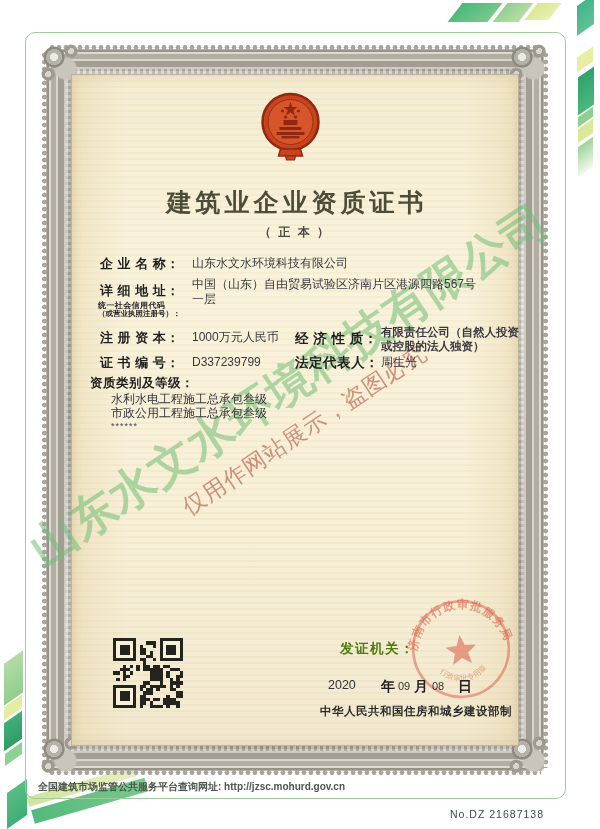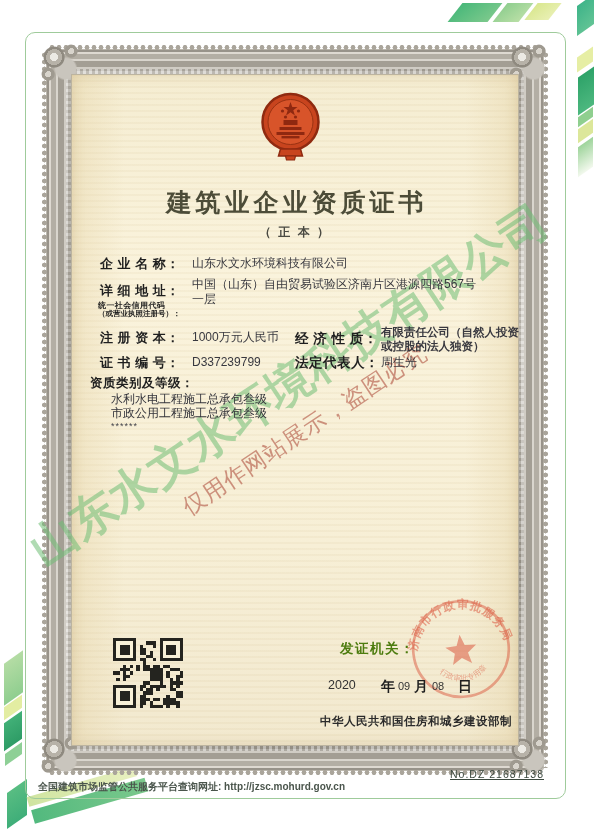--- a/index.html
+++ b/index.html
@@ -63,23 +63,23 @@
   .qual-lines span{display:block;}
   .qual-lines .stars{font-size:9px;letter-spacing:1px;color:#44444a;}
   .qr{position:absolute;left:113px;top:638px;width:70px;height:70px;}
   .authority{position:absolute;left:340px;top:640px;font-size:13.5px;font-weight:700;letter-spacing:1.5px;color:#4d7c0f;}
   .seal{position:absolute;left:400px;top:588px;width:122px;height:122px;transform:rotate(-6deg);opacity:.85;}
   .date-row{position:absolute;left:0;top:678px;width:600px;height:18px;}
   .date-row span{position:absolute;top:0;}
   .d-num{font-size:12.5px;color:#333;}
   .d-sm{font-size:11px;color:#333;}
   .d-unit{font-size:14px;font-weight:700;color:#1f1f1f;}
-  .made-by{position:absolute;left:320px;top:704px;font-size:11.5px;font-weight:700;letter-spacing:.5px;color:#2b2b2b;margin-top:10px;}
+  .made-by{position:absolute;left:320px;top:704px;font-size:11.5px;font-weight:700;letter-spacing:.5px;color:#2b2b2b;}
   .footer-l{position:absolute;left:38px;top:780px;font-size:10px;color:#4a554c;font-weight:bold;}
-  .footer-r{position:absolute;right:56px;top:768px;font-size:10.5px;color:#3d4a40;letter-spacing:1px;text-decoration:underline;}
+  .footer-r{position:absolute;right:56px;top:808px;font-size:10.5px;color:#3d4a40;letter-spacing:1px;}
 </style>
 </head>
 <body>
 
 <div class="page">
 
   <div>
     <div class="seg" style="left:455px;top:3px;width:40px;height:19px;transform:skewX(-38deg);background:linear-gradient(120deg,#49b87a,#7cc98c);"></div>
     <div class="seg" style="left:500px;top:3px;width:26px;height:19px;transform:skewX(-38deg);background:linear-gradient(120deg,#8fce8f,#b9dfa6);"></div>
     <div class="seg" style="left:531px;top:3px;width:24px;height:17px;transform:skewX(-38deg);background:linear-gradient(120deg,#d9e78f,#e9f0b4);"></div>

